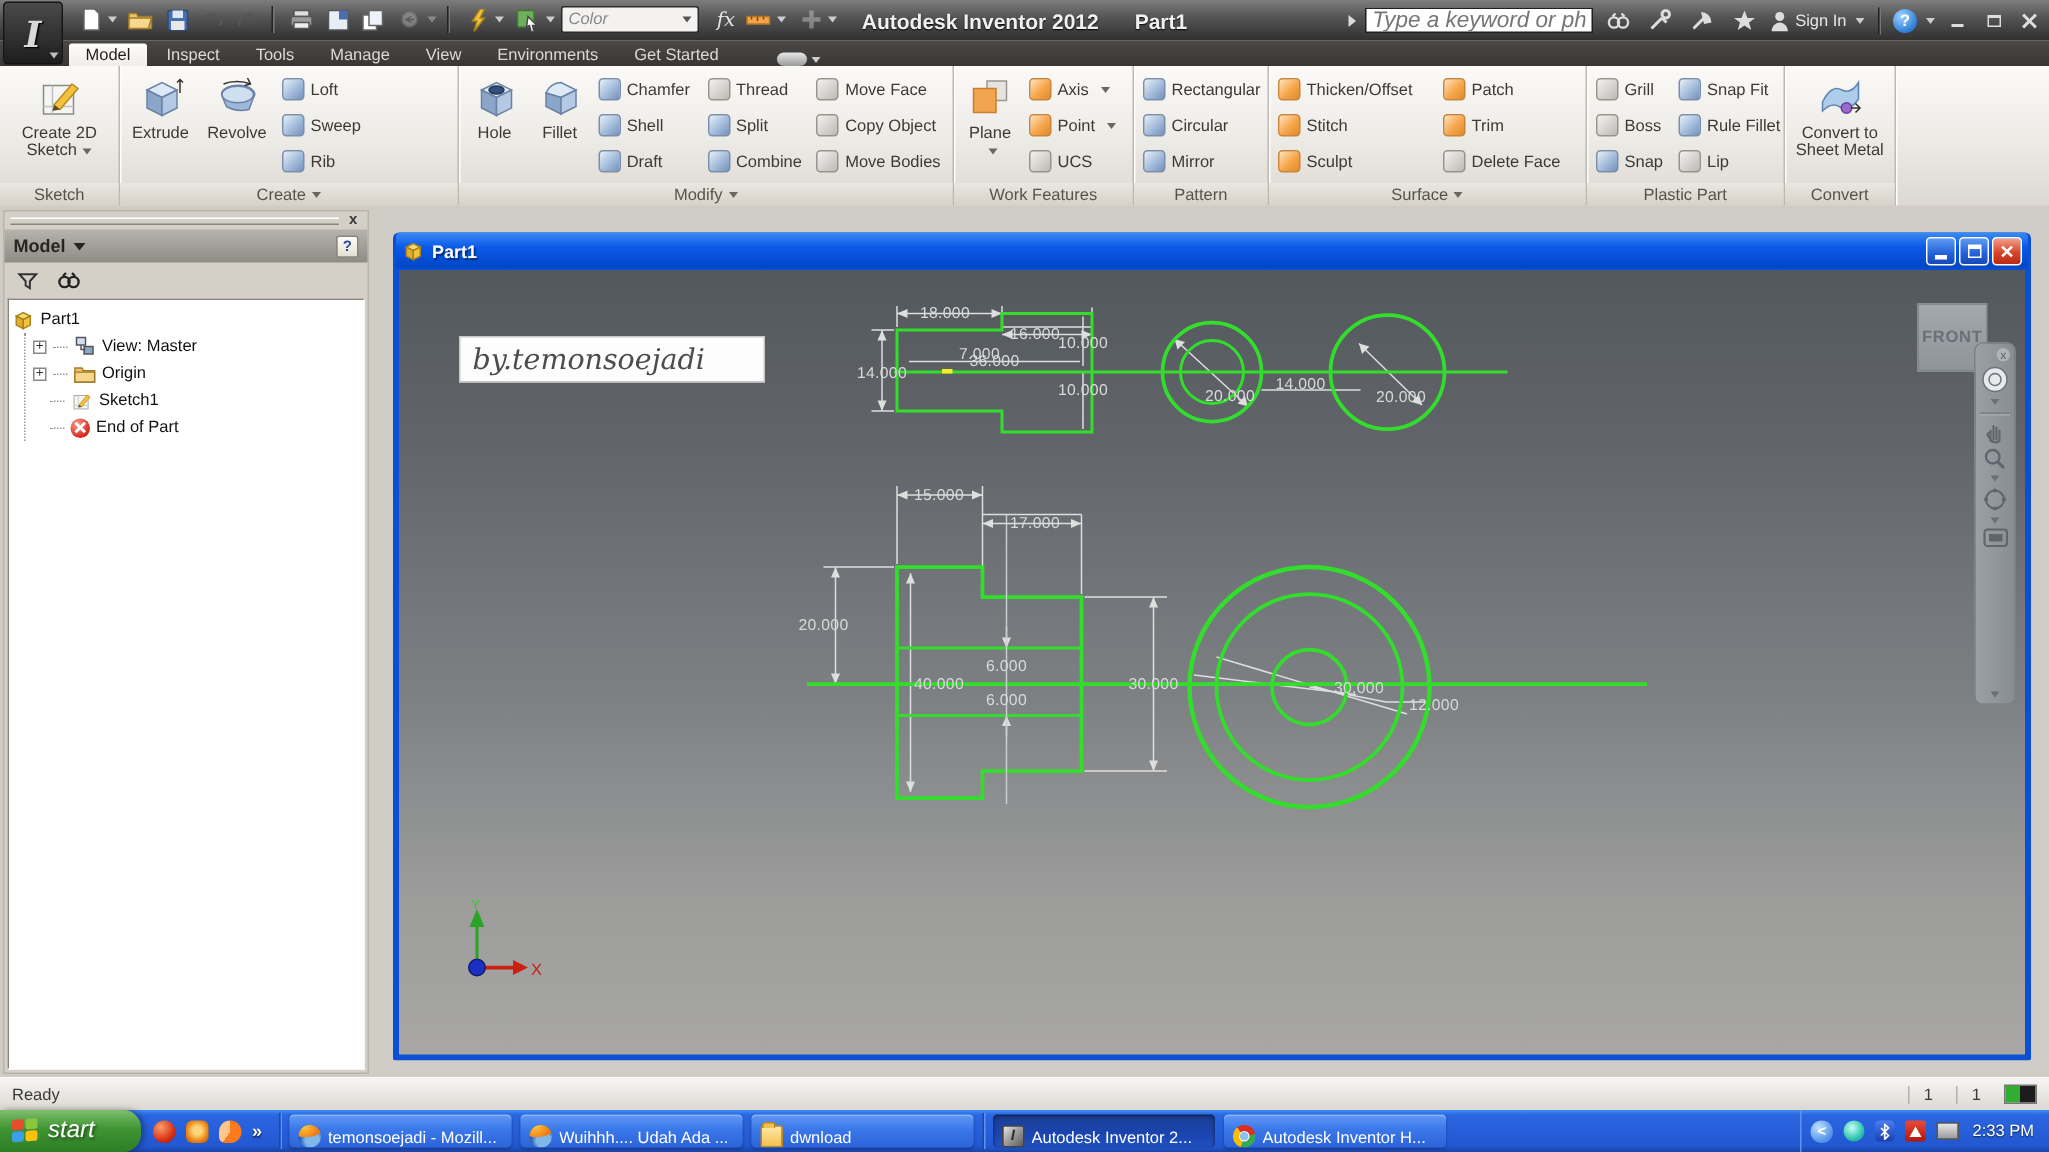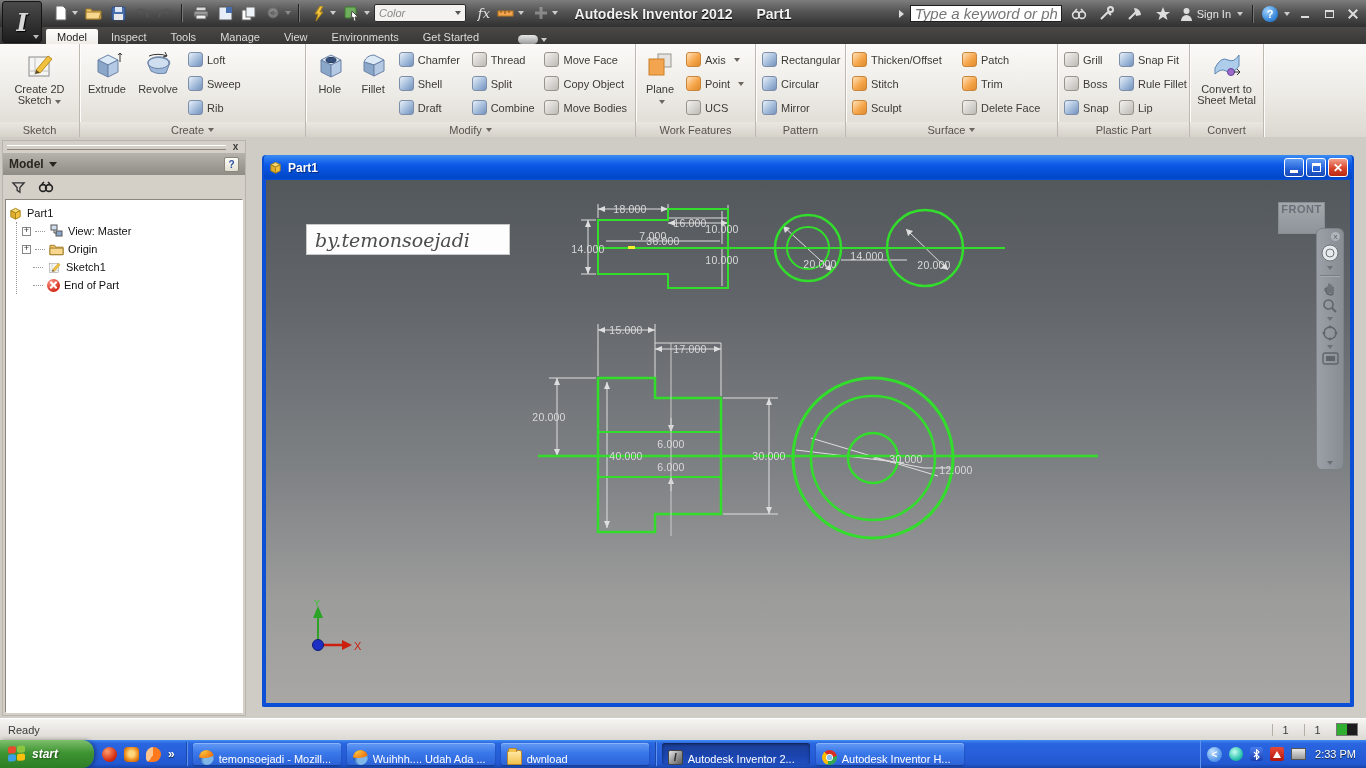--- a/index.html
+++ b/index.html
@@ -91,41 +91,41 @@
 .xpbtn.b{background:linear-gradient(#5e9bf5,#2360d8 60%,#1948b4)}
 .xpbtn.r{background:linear-gradient(#f3a08c,#d8442a 55%,#b92a12)}
 .xp-min{width:8px;height:3px;background:#fff;margin-top:8px}
 .xp-rest{width:9px;height:9px;border:1px solid #fff;border-top:3px solid #fff}
 .xp-x{color:#fff;font-weight:bold;font-size:12px;line-height:1}
 .viewport{position:absolute;left:2px;top:25px;right:2px;bottom:2px;background:linear-gradient(180deg,#53585d 0%,#61656a 22%,#7e8184 55%,#9c9c9b 80%,#a8a7a4 100%);overflow:hidden}
 .sketchsvg{position:absolute;left:0;top:0}
 .dim{position:absolute;transform:translate(-50%,-50%);color:#d9d9d9;font-size:10.5px;white-space:nowrap;letter-spacing:0.2px}
 .watermark{position:absolute;left:40px;top:44px;width:204px;height:31px;background:#fdfdfd;border:1px solid #c8c8c8;display:flex;align-items:center;padding-left:8px}
 .watermark span{font-family:"DejaVu Serif",serif;font-style:italic;font-size:19px;color:#4c4c4c}
-.viewcube{position:absolute;left:1012px;top:22px;width:47px;height:32px;background:linear-gradient(#a3a8ad,#8f949a);border:1px solid #898e94;display:flex;align-items:flex-start;justify-content:center;color:#6a7077;font-weight:bold;font-size:11px;letter-spacing:.5px}
+.viewcube{position:absolute;left:1012px;top:22px;width:47px;height:46px;background:linear-gradient(#a3a8ad,#8f949a);border:1px solid #898e94;display:flex;align-items:center;justify-content:center;color:#6a7077;font-weight:bold;font-size:11px;letter-spacing:.5px}
 .navbar{position:absolute;left:1050px;top:48px;width:28px;height:242px;background:linear-gradient(90deg,#9aa0a6,#878d93);border:1px solid #7c8287;border-radius:6px;display:flex;flex-direction:column;align-items:center;padding:3px 0;gap:2px}
 .nb-x{align-self:flex-end;margin-right:3px;width:9px;height:9px;border-radius:50%;background:#aeb4b9;color:#5c6166;font-size:8px;line-height:9px;text-align:center}
 .nb-item{width:22px;display:flex;align-items:center;justify-content:center;color:#5f656b}
 .nb-sep{width:20px;border-top:1px solid #777d82;box-shadow:0 1px 0 #a5abb0;margin:2px 0}
 .nb-caret{width:0;height:0;border-left:3px solid transparent;border-right:3px solid transparent;border-top:4px solid #6a7076;margin:1px 0}
 .triadsvg{position:absolute;left:38px;top:418px}
 
 
 .statusbar{position:absolute;left:0;top:718px;width:1366px;height:22px;background:linear-gradient(#f6f5f3,#dcd9d3);border-top:1px solid #fff;display:flex;align-items:center;padding:0 8px;color:#3a3a38}
 .sb-right{margin-left:auto;display:flex;align-items:center;gap:6px}
 .sb-cell{width:26px;text-align:center;border-left:1px solid #b5b1a9;color:#3a3a38}
 .sb-block{width:22px;height:13px;background:linear-gradient(90deg,#2fae2f 0 48%,#1c1c1c 48% 100%);border:1px solid #777}
 
 
 .taskbar{position:absolute;left:0;top:740px;width:1366px;height:28px;background:linear-gradient(#3f8cf3,#2a66e0 12%,#2258d2 85%,#1845a8);display:flex;align-items:center}
 .startbtn{height:28px;width:94px;border-radius:0 12px 12px 0;background:linear-gradient(#7ebf6c,#3f9433 45%,#2d7e24);display:flex;align-items:center;gap:6px;padding:0 14px 0 8px;box-shadow:2px 0 4px rgba(0,0,0,.35)}
 .winflag{width:18px;height:16px;display:grid;grid-template-columns:8px 8px;grid-template-rows:7px 7px;gap:1px;transform:skewY(-4deg)}
 .winflag i{border-radius:2px}
 .wf1{background:#e84b2e}.wf2{background:#8cc63f}.wf3{background:#3aa0e8}.wf4{background:#fdc00f}
-.startlabel{color:#fff;font-weight:bold;font-style:italic;font-size:12px;text-shadow:1px 1px 2px #1e4d18}
+.startlabel{color:#fff;font-weight:normal;font-style:italic;font-size:16px;text-shadow:1px 1px 2px #1e4d18}
 .quicklaunch{display:flex;align-items:center;gap:7px;padding:0 8px;height:28px}
 .ql-ico{width:15px;height:15px;border-radius:50%}
 .ql1{background:radial-gradient(circle at 35% 30%,#ff9d6a,#d42a10 65%,#8e1505)}
 .ql2{background:radial-gradient(circle at 50% 45%,#ffd67a 25%,#ef8a1c 60%,#a34e00);border-radius:4px}
 .ql3{background:conic-gradient(#ff7a1c 0 60%,#ffc58a 60% 100%);border-radius:50% 50% 50% 4px}
 .ql-more{color:#fff;font-weight:bold;font-size:12px;text-shadow:0 1px 1px #123}
 .tb-sep{width:1px;height:24px;background:#1c48a8;box-shadow:1px 0 0 #5d93ef;margin:0 3px}
 .task{height:22px;width:148px;margin:0 3px;border-radius:3px;background:linear-gradient(#639af5,#3a78ea 45%,#2c63d8);box-shadow:inset 0 1px 0 #8ab4f8,0 1px 2px rgba(0,0,0,.3);display:flex;align-items:flex-end;gap:5px;padding:0 6px;color:#fff;font-size:11px;white-space:nowrap;overflow:hidden}
 .task.active{background:linear-gradient(#1c3f96,#1a43ad 55%,#2151c2);box-shadow:inset 0 1px 3px rgba(0,0,0,.55)}
 .task .tlabel{overflow:hidden;text-overflow:ellipsis}

